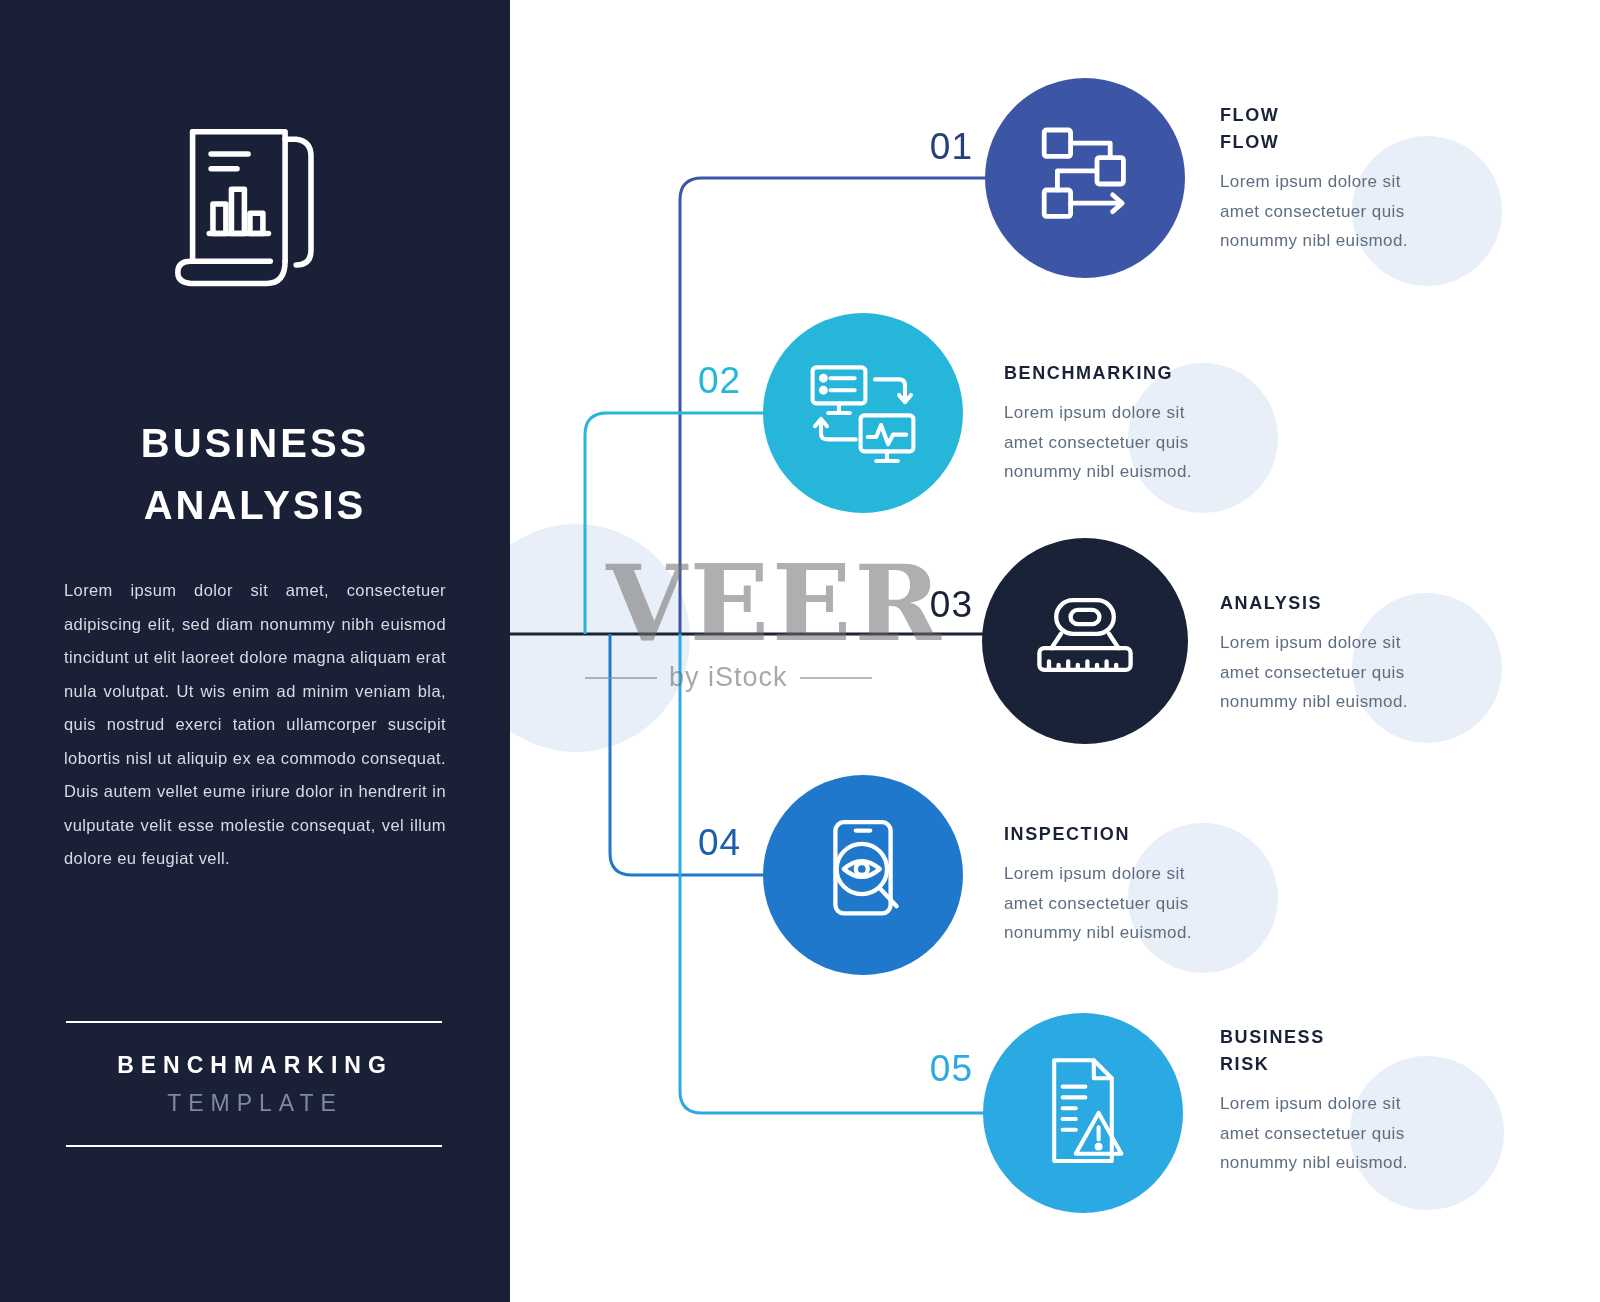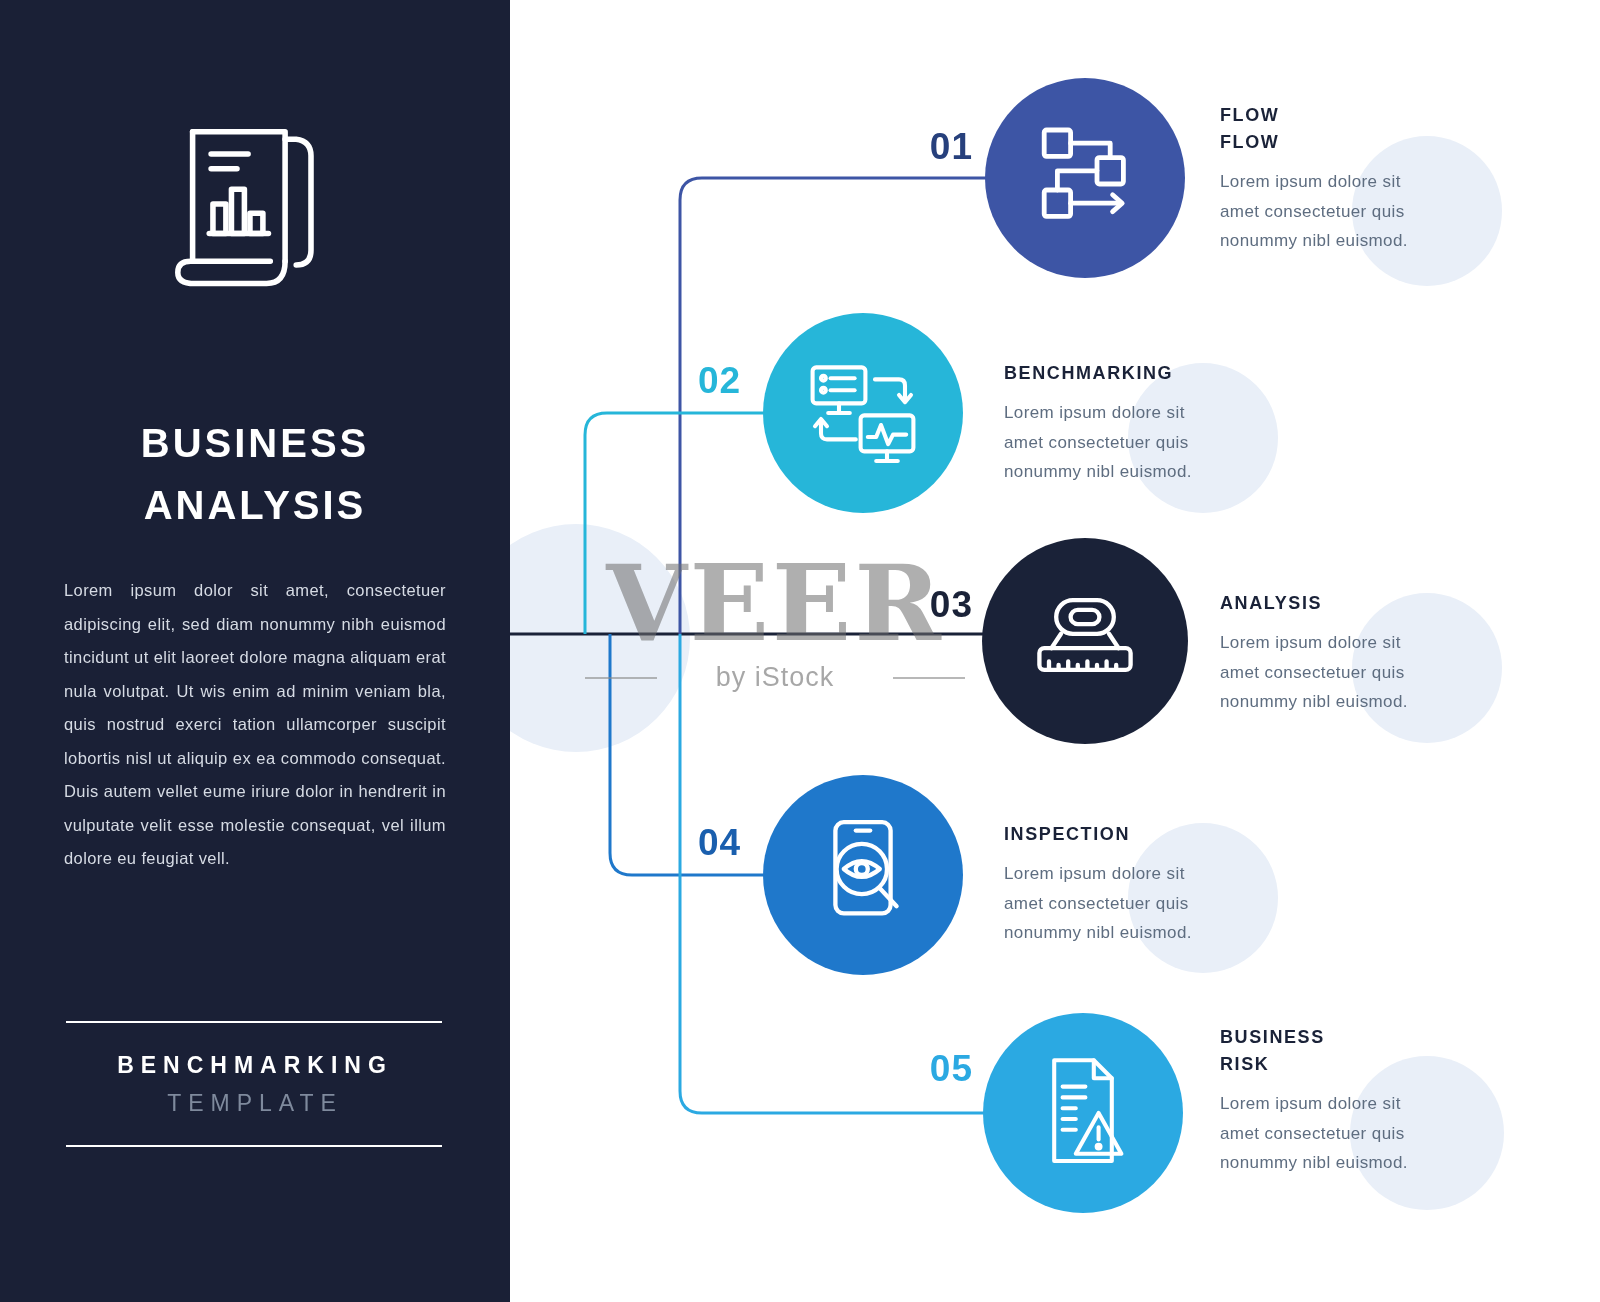--- a/index.html
+++ b/index.html
@@ -36,41 +36,41 @@
   
   .circle{position:absolute;border-radius:50%;z-index:3;display:flex;align-items:center;justify-content:center;}
   .circle .icon{width:120px;height:120px;display:block;}
   .circle .icon svg{width:100%;height:100%;}
   .c1{left:985px;top:78px;width:200px;height:200px;}
   .c2{left:763px;top:313px;width:200px;height:200px;}
   .c3{left:982px;top:538px;width:206px;height:206px;}
   .c4{left:763px;top:775px;width:200px;height:200px;}
   .c5{left:983px;top:1013px;width:200px;height:200px;}
   
-  .num{position:absolute;z-index:3;font-size:37px;font-weight:700;letter-spacing:1px;}
+  .num{position:absolute;z-index:3;font-size:37px;font-weight:400;letter-spacing:1px;}
   .n1{left:893px;top:126px;width:80px;text-align:right;}
   .n2{left:698px;top:360px;}
   .n3{left:893px;top:584px;width:80px;text-align:right;}
   .n4{left:698px;top:822px;text-align:right;}
   .n5{left:893px;top:1048px;width:80px;text-align:right;}
   
   .text{position:absolute;z-index:3;}
   .t1{left:1220px;top:102px;}
   .t2{left:1004px;top:360px;}
   .t3{left:1220px;top:590px;}
   .t4{left:1004px;top:821px;}
   .t5{left:1220px;top:1024px;}
   .stitle div{font-size:18px;font-weight:700;letter-spacing:1.6px;line-height:27px;color:#1a2238;white-space:nowrap;}
   .sbody{margin-top:11px;}
   .sbody div{font-size:17px;line-height:29.5px;letter-spacing:.4px;color:#5e6d80;white-space:nowrap;}
   
   .watermark{position:absolute;left:585px;top:552px;width:380px;z-index:5;text-align:center;pointer-events:none;}
   .wm-brand{font-family:"DejaVu Serif",serif;font-weight:700;font-size:104px;line-height:104px;
     letter-spacing:3px;color:#6e6e6e;opacity:.55;}
-  .wm-row{display:flex;align-items:center;justify-content:space-between;gap:4px;margin-top:6px;opacity:.6;}
+  .wm-row{display:flex;align-items:center;justify-content:flex-start;gap:12px;margin-top:6px;opacity:.6;}
   .wm-dash{display:inline-block;width:72px;height:2px;background:#8a8a8a;}
   .wm-sub{font-size:27px;color:#6e6e6e;letter-spacing:1px;}
   
   .lineart{fill:none;stroke:#ffffff;stroke-linecap:round;stroke-linejoin:round;}
 </style>
 </head>
 <body>
 
 <div class="canvas">
 

